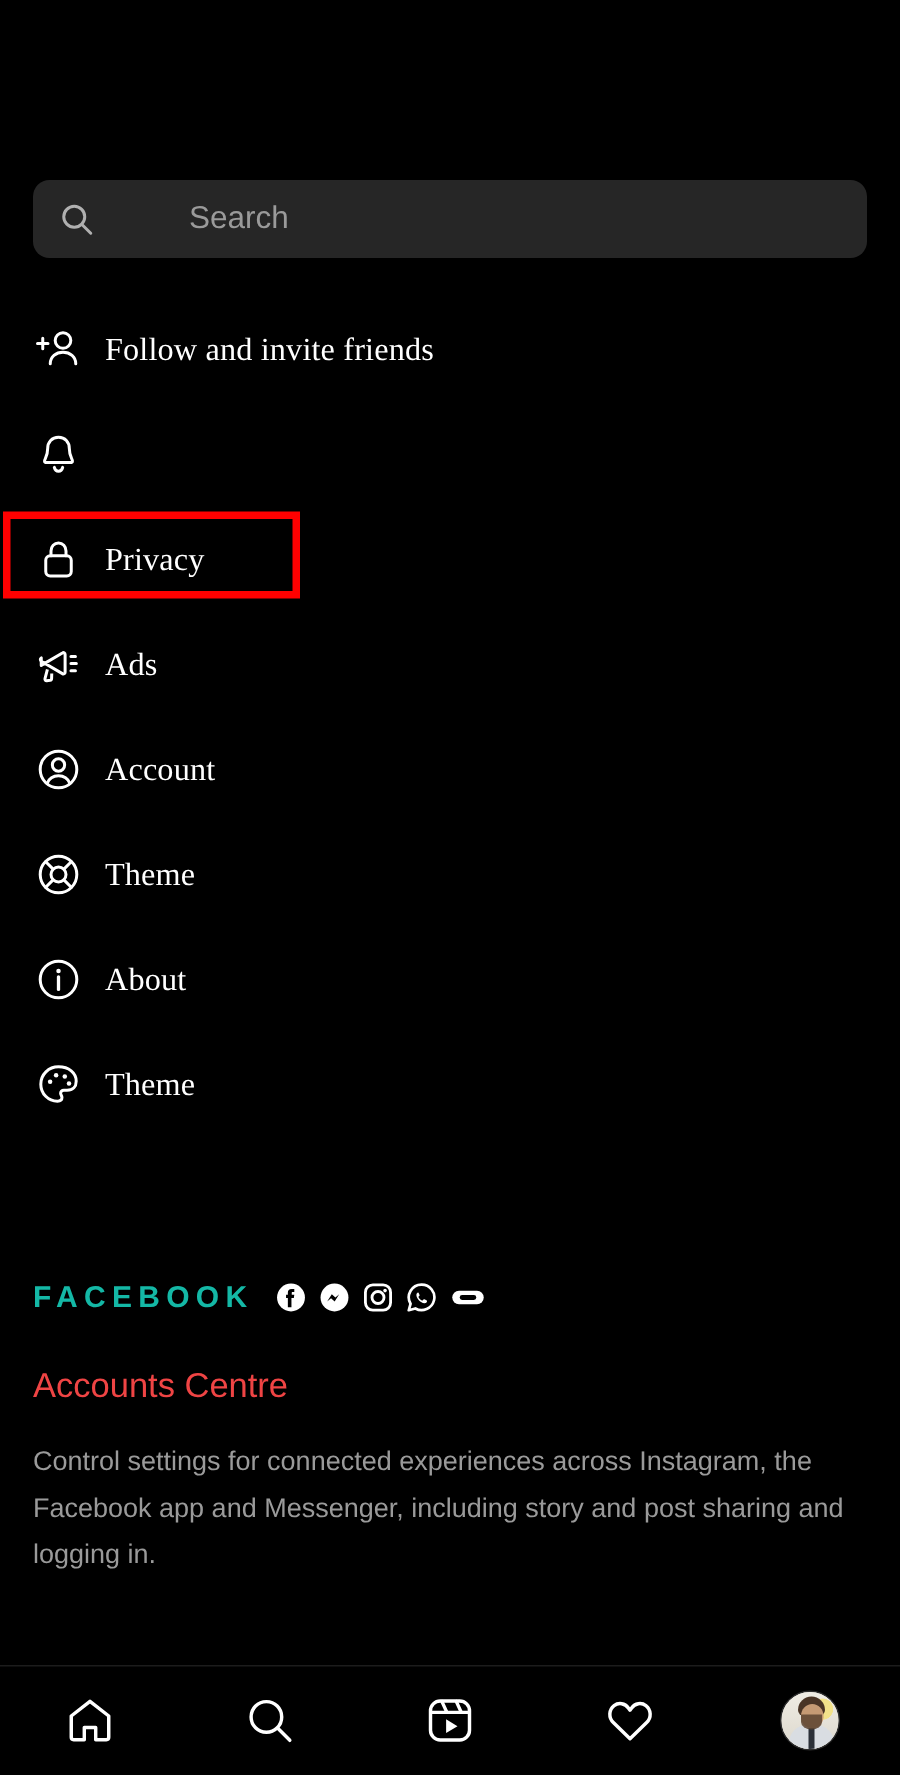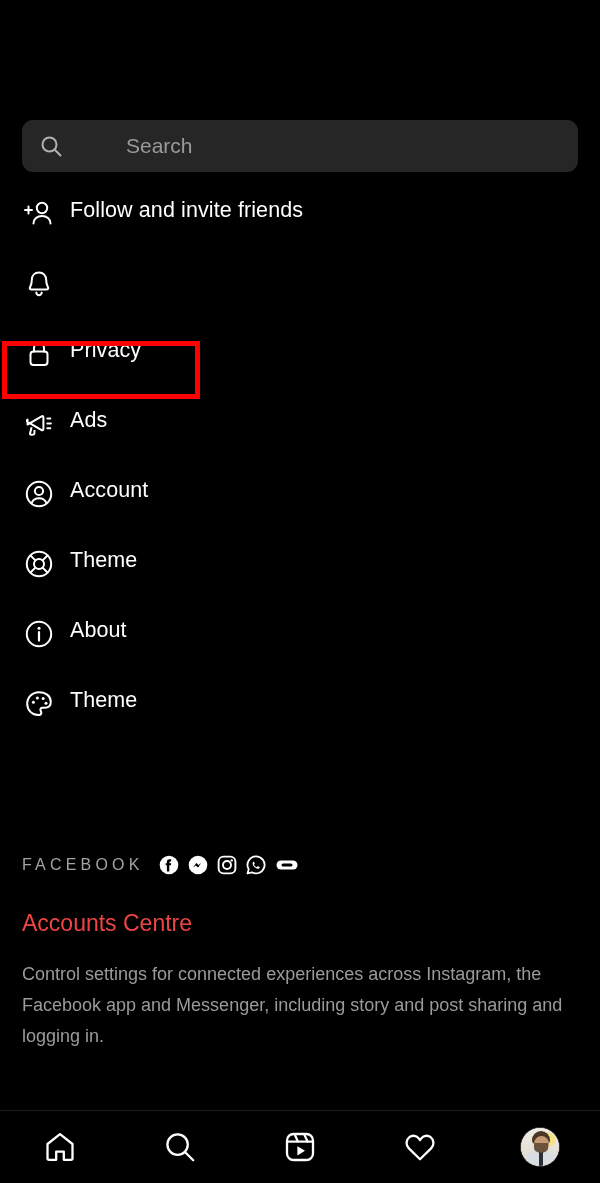--- a/index.html
+++ b/index.html
@@ -48,22 +48,23 @@
   }
   .search-placeholder {
     font-size:21px; color:#9a9a9a;
   }
 
   
   .menu { position:absolute; left:0; top:198px; width:600px; }
   .menu-item {
     position:relative;
     height:70px;
-    display:flex; align-items:flex-start;
+    display:flex; align-items:center;
     cursor:pointer;
+    font-family:Liberation Serif, serif;
   }
   .menu-icon {
     width:70px; min-width:70px;
     display:flex; align-items:center; justify-content:center;
     padding-left:8px;
   }
   .menu-label {
     font-size:21.5px; color:#fff; letter-spacing:0.1px;
   }
 
@@ -77,21 +78,21 @@
     z-index:5;
   }
 
   
   .fb-block { position:absolute; left:22px; top:848px; width:560px; }
   .fb-head {
     display:flex; align-items:center; gap:11px;
     height:34px;
   }
   .fb-word {
-    font-size:16px; font-weight:normal; color:#a3a3a3;
+    font-size:20px; font-weight:bold; color:#14b8a6;
     letter-spacing:4.2px;
   }
   .fb-icons { display:flex; align-items:center; gap:9px; margin-left:4px; }
   .fb-icons svg { display:block; }
 
   .accounts-link {
     margin-top:28px;
     font-size:23px; color:#ef4444;
     cursor:pointer; display:inline-block;
   }

